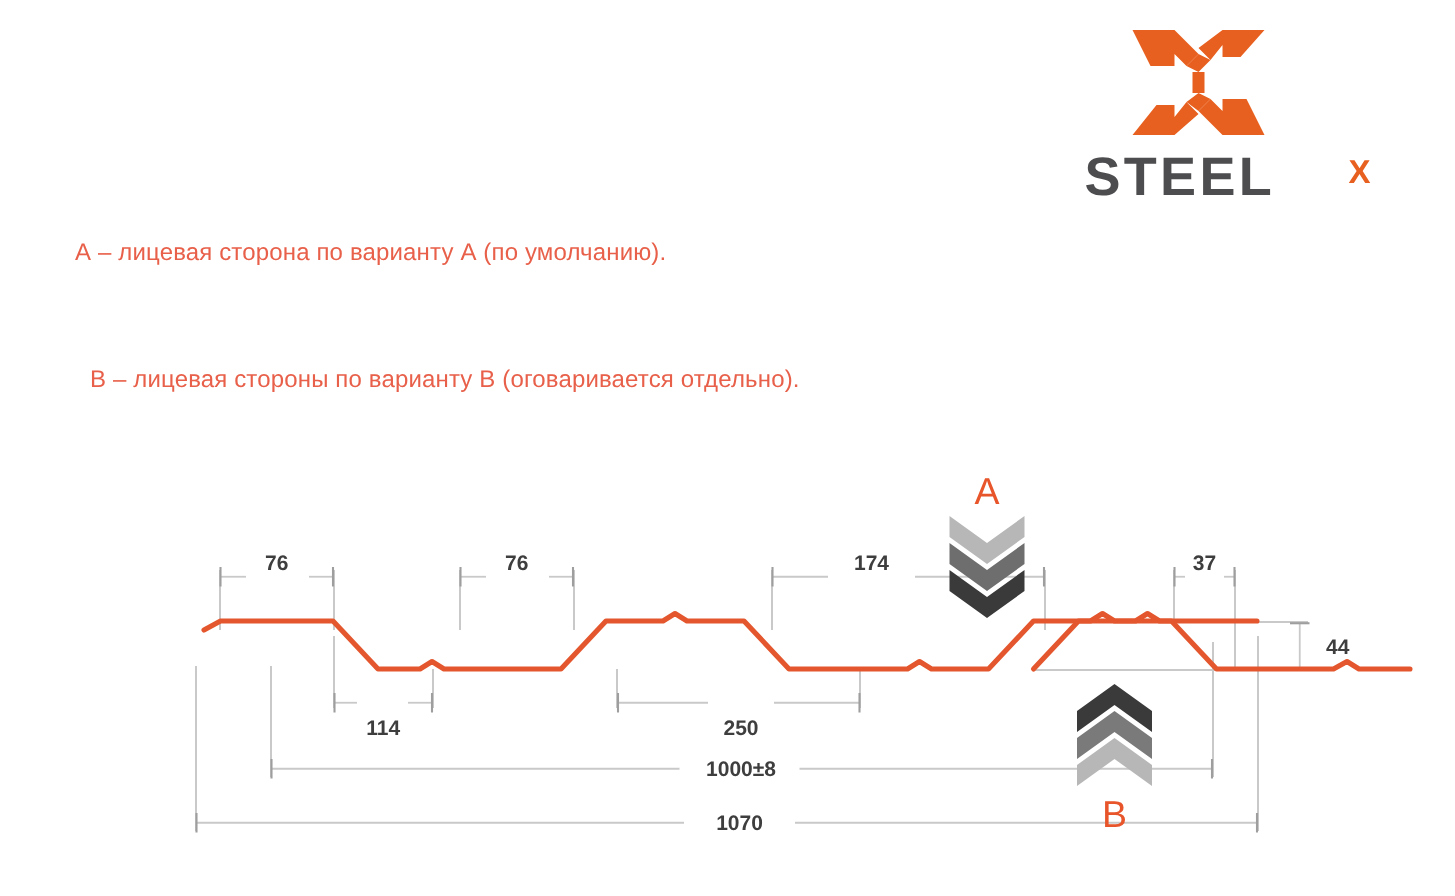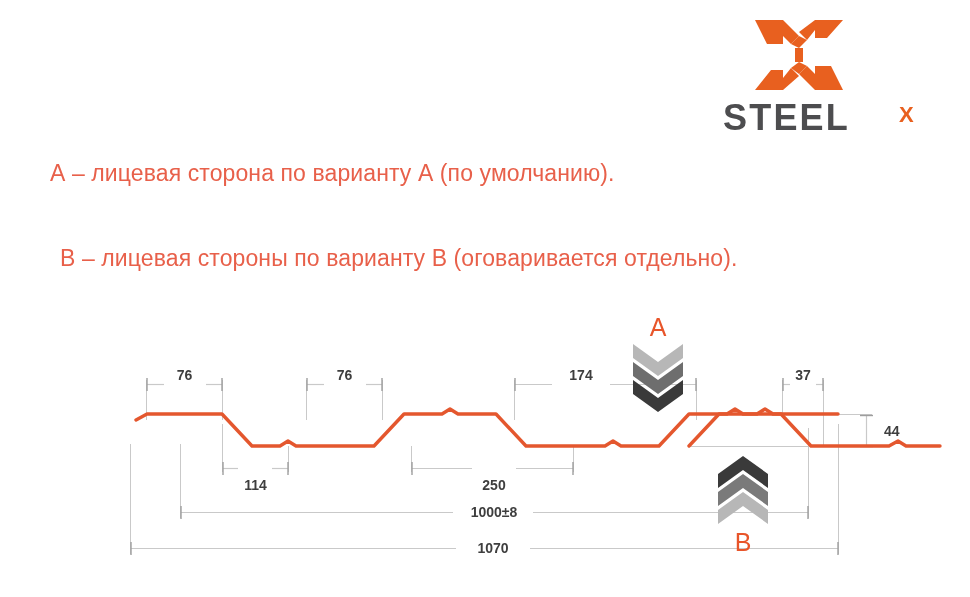--- a/index.html
+++ b/index.html
@@ -36,21 +36,21 @@
     left: 0;
     top: 82px;
     width: 216px;
     height: 38px;
   }
 
   
   .caption {
     position: absolute;
     color: #e8604a;
-    font-size: 23px;
+    font-size: 16px;
     font-weight: 400;
     letter-spacing: 0.1px;
     white-space: nowrap;
   }
   #caption-a { left: 50px; top: 160px; }
   #caption-b { left: 60px; top: 245px; }
 
   
   #drawing {
     position: absolute;

